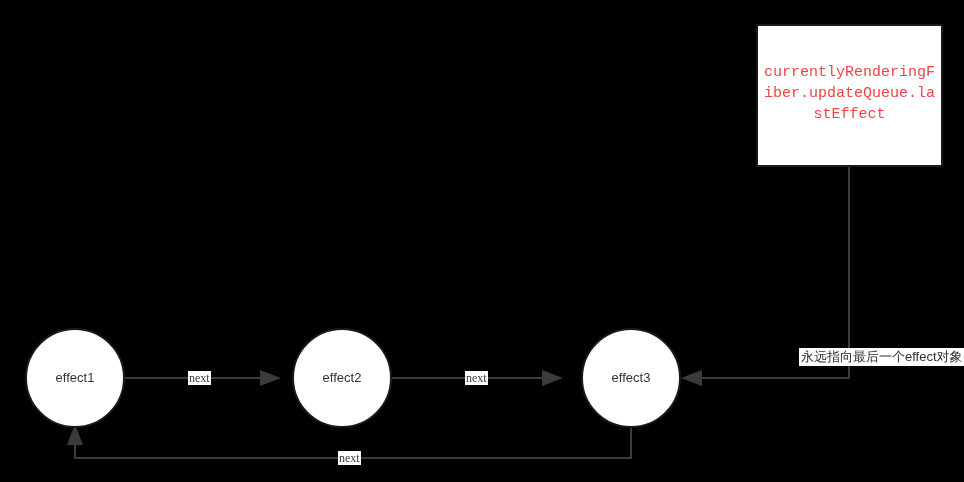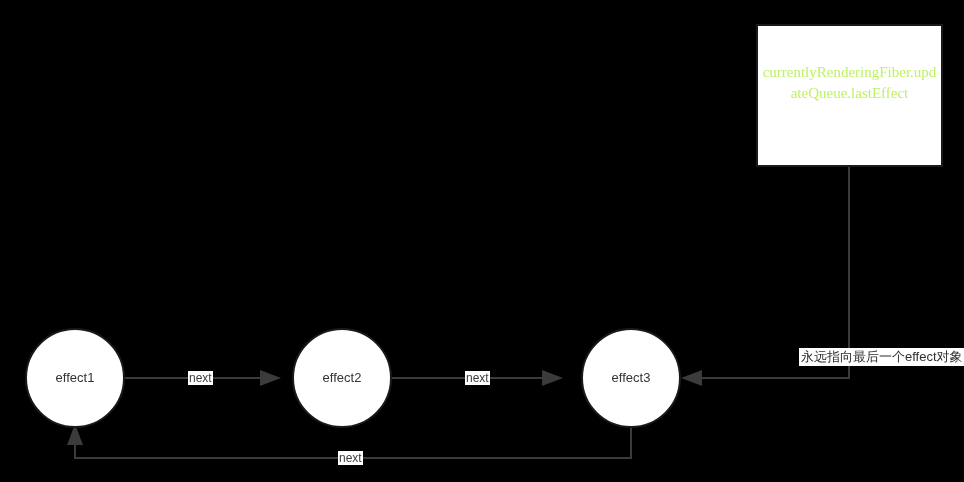--- a/index.html
+++ b/index.html
@@ -49,30 +49,30 @@
   }
   .box-rect {
     fill: #ffffff;
     stroke: #1a1a1a;
     stroke-width: 2;
   }
   .edge-label {
     position: absolute;
     background: #ffffff;
     color: #3d3d3d;
-    font-family: Liberation Sans, sans-serif;
+    font-family: Liberation Serif, serif;
     font-size: 12px;
     line-height: 14px;
     white-space: nowrap;
     padding: 0 1px;
   }
   .box-text {
     position: absolute;
-    color: #bef264;
-    font-family: Liberation Serif, serif;
+    color: #ef4444;
+    font-family: Liberation Mono, monospace;
     font-size: 15px;
     line-height: 21px;
     text-align: center;
     word-break: break-all;
   }
   .cn-label {
     position: absolute;
     background: #ffffff;
     color: #2e2e2e;
     font-family: "Liberation Sans", sans-serif;

